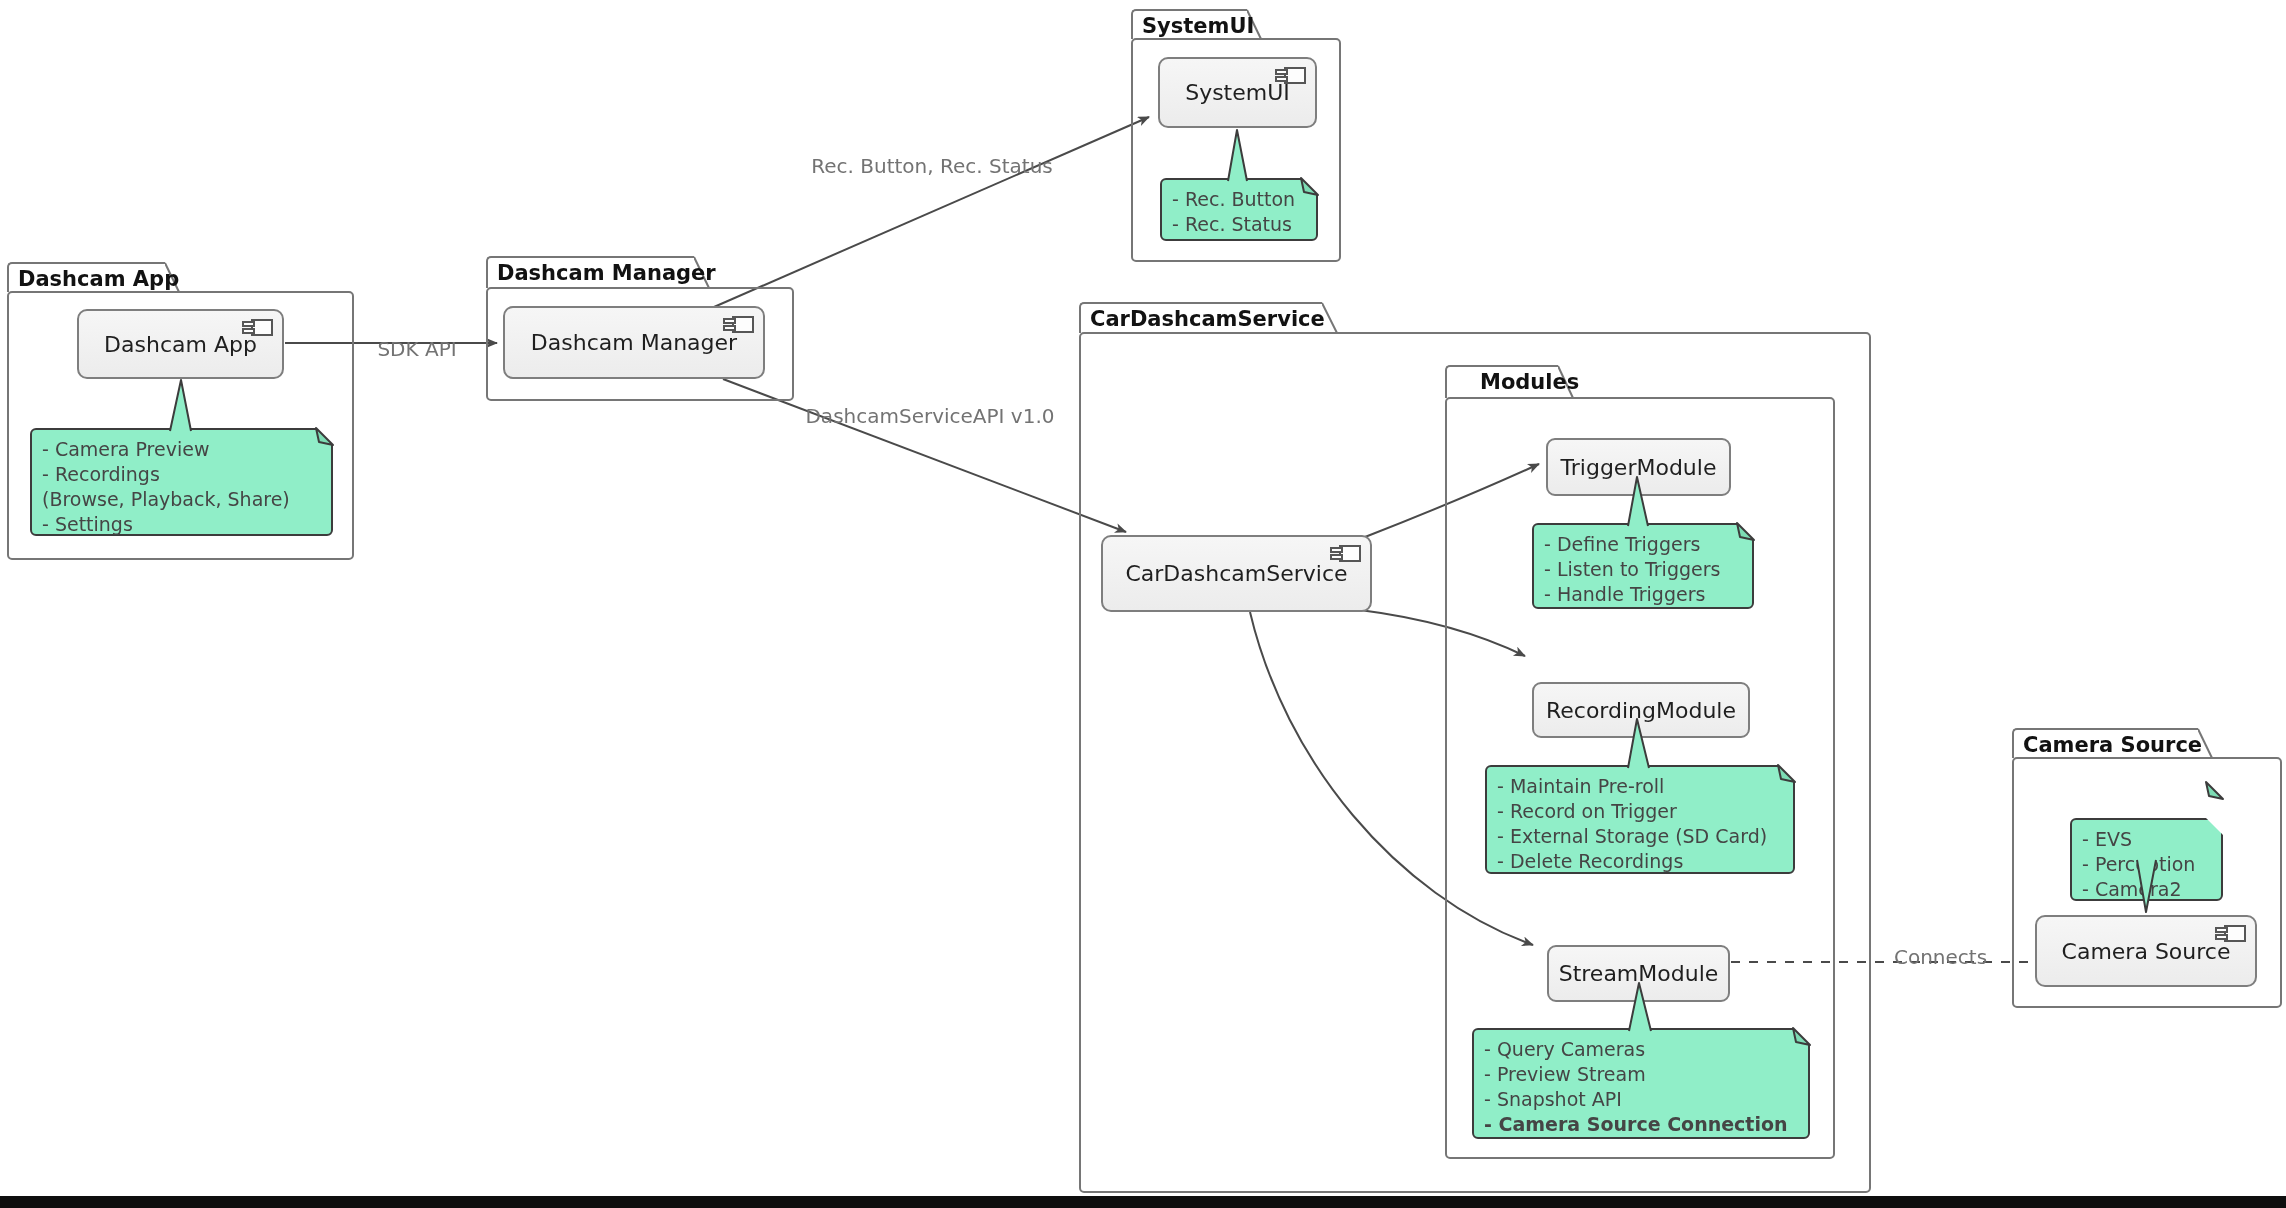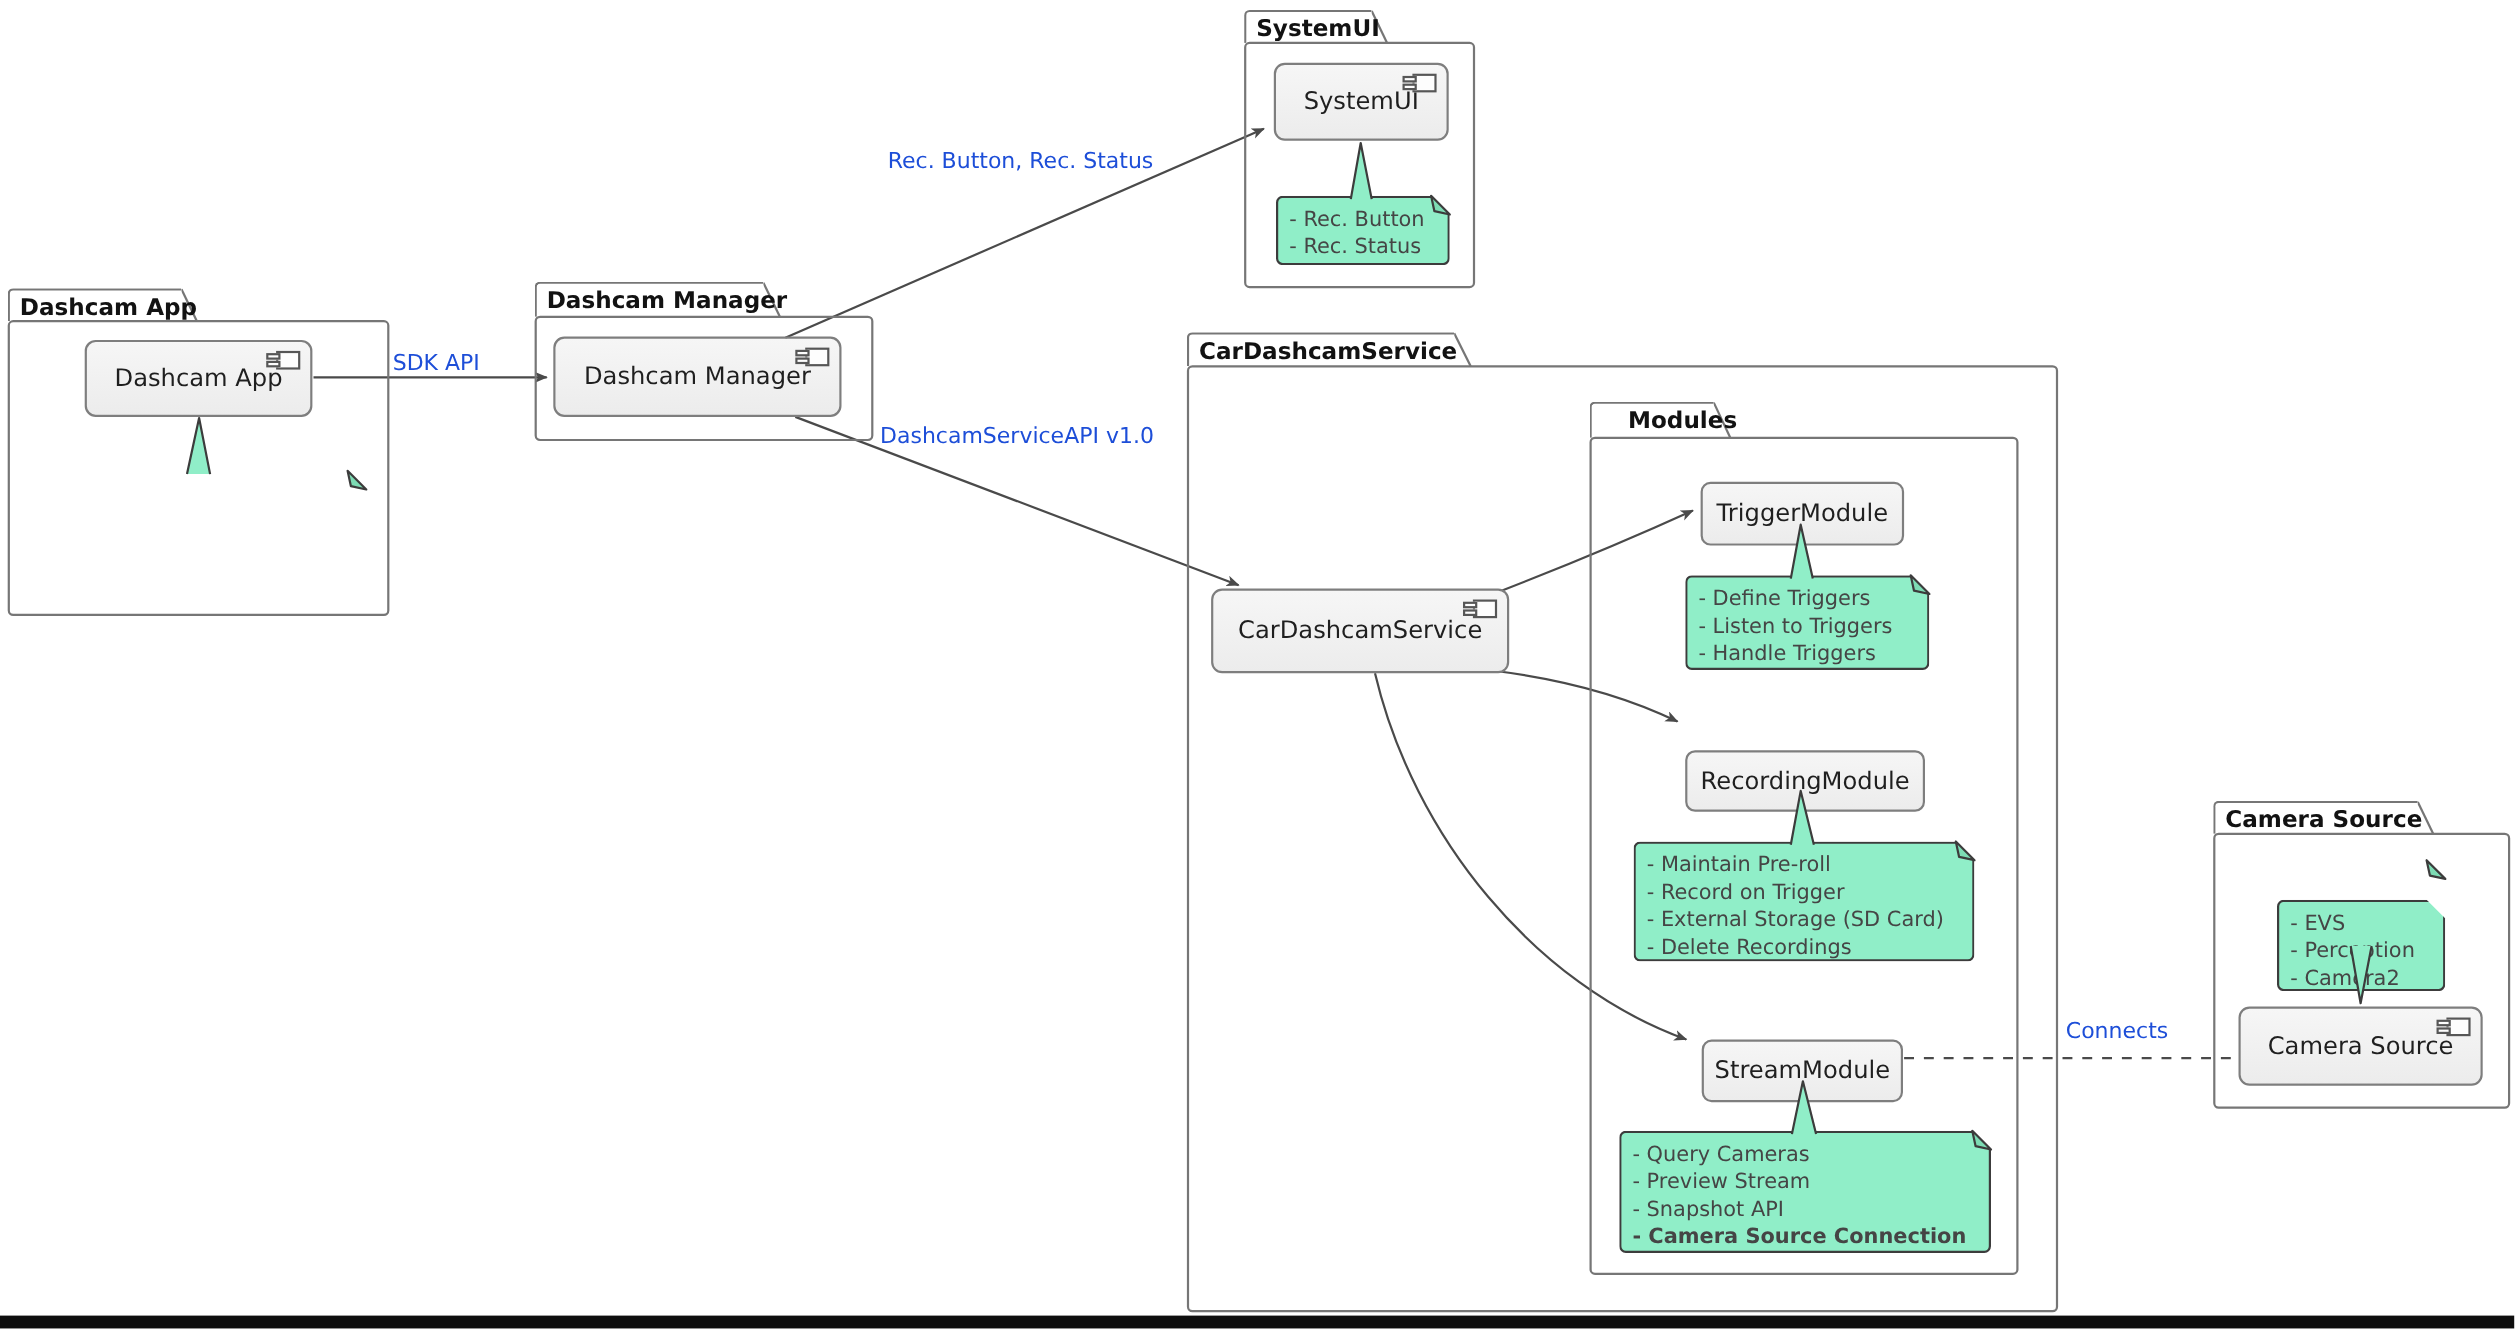--- a/index.html
+++ b/index.html
@@ -42,22 +42,22 @@
   .note {
     position:absolute; background:#90EEC8; border:2px solid #3c3c3c;
     border-radius:6px; box-sizing:border-box; z-index:3;
     clip-path: polygon(0 0, calc(100% - 17px) 0, 100% 17px, 100% 100%, 0 100%);
     color:#454545; font-size:19px; line-height:25px; padding:7px 7px 0 10px;
   }
   .note div { white-space:nowrap; }
   .note .b { font-weight:bold; }
 
   .elabel {
-    position:absolute; font-size:20px; color:#1d4ed8; 
-    white-space:nowrap; z-index:4;
+    position:absolute; font-size:20px; color:#737373; text-align:center;
+    white-space:nowrap; z-index:4;margin-top:20px;
   }
   .blackbar { position:absolute; left:0; top:1196px; width:2286px; height:12px; background:#0e0e0e; z-index:6; }
 </style>
 </head>
 <body>
 
 <div class="stage">
 
   <svg id="lines" class="layer" width="2286" height="1208">
     <defs>
@@ -147,20 +147,26 @@
   <div class="comp module" style="left:1546px; top:416px; width:185px; height:58px;">
     <span>TriggerModule</span>
   </div>
   <div class="comp module" style="left:1532px; top:660px; width:218px; height:56px;">
     <span>RecordingModule</span>
   </div>
   <div class="comp module" style="left:1547px; top:923px; width:183px; height:57px;">
     <span>StreamModule</span>
   </div>
 
+  <div class="note" style="left:30px; top:428px; width:303px; height:108px;">
+    <div>- Camera Preview</div>
+    <div>- Recordings</div>
+    <div>(Browse, Playback, Share)</div>
+    <div>- Settings</div>
+  </div>
   <div class="note" style="left:1160px; top:178px; width:158px; height:63px;">
     <div>- Rec. Button</div>
     <div>- Rec. Status</div>
   </div>
   <div class="note" style="left:1532px; top:523px; width:222px; height:86px;">
     <div>- Define Triggers</div>
     <div>- Listen to Triggers</div>
     <div>- Handle Triggers</div>
   </div>
   <div class="note" style="left:1485px; top:765px; width:310px; height:109px;">

